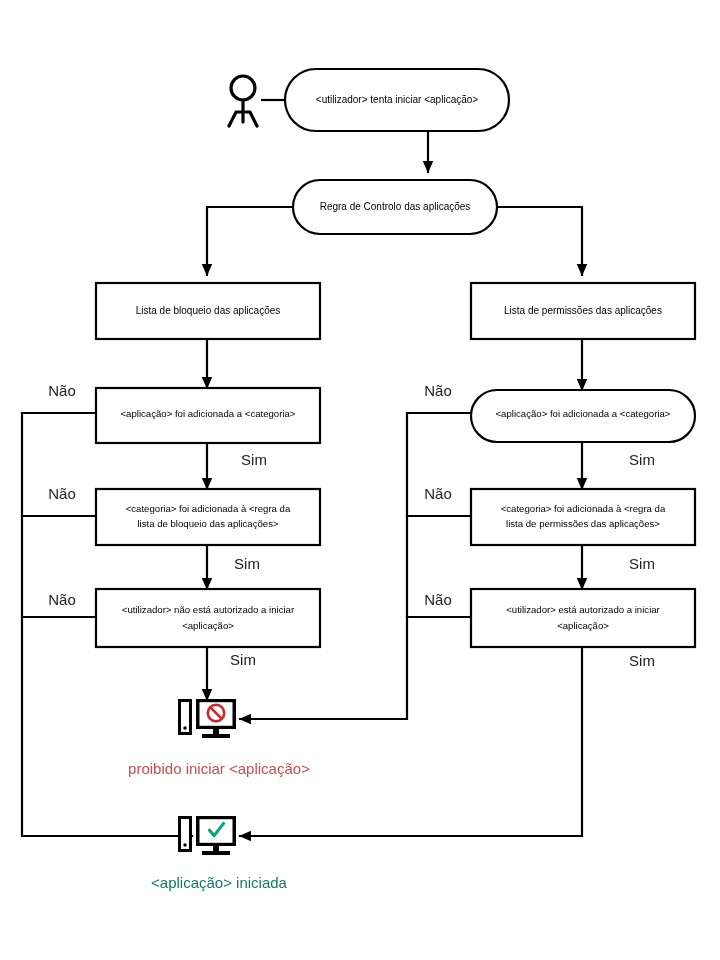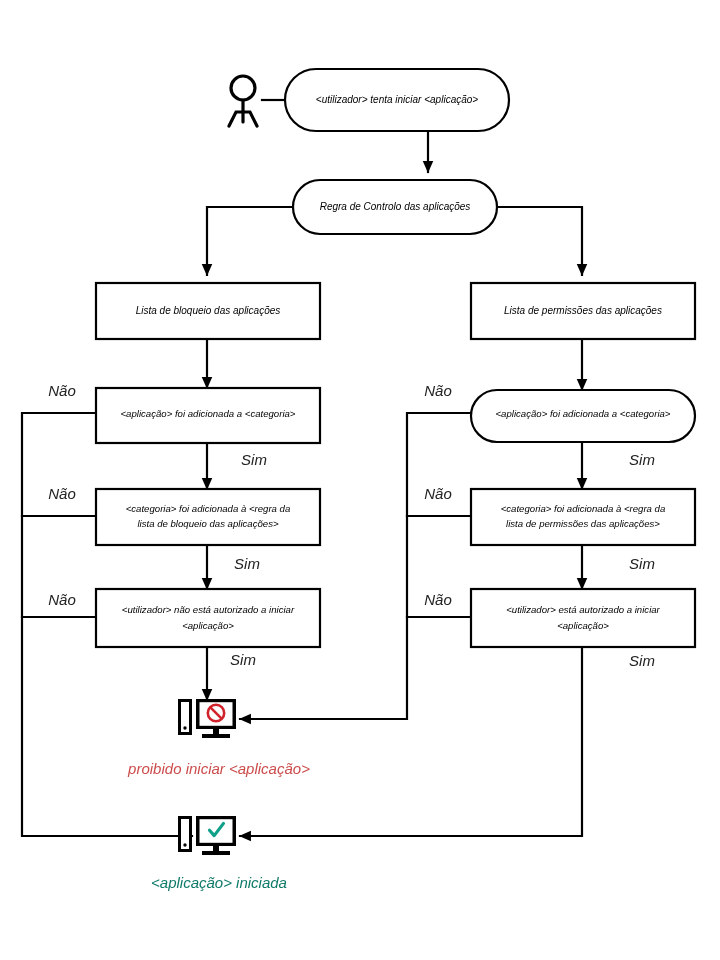--- a/index.html
+++ b/index.html
@@ -10,21 +10,20 @@
   body {
     width: 720px;
     height: 960px;
     font-family: "Liberation Sans", sans-serif;
     overflow: hidden;
   }
   #flow-root {
     position: relative;
     width: 720px;
     height: 712px;
-    font-style: italic;
   }
   svg.flow {
     display: block;
     width: 720px;
     height: 960px;
   }
   .node-shape {
     fill: #ffffff;
     stroke: #000000;
     stroke-width: 2.2;

